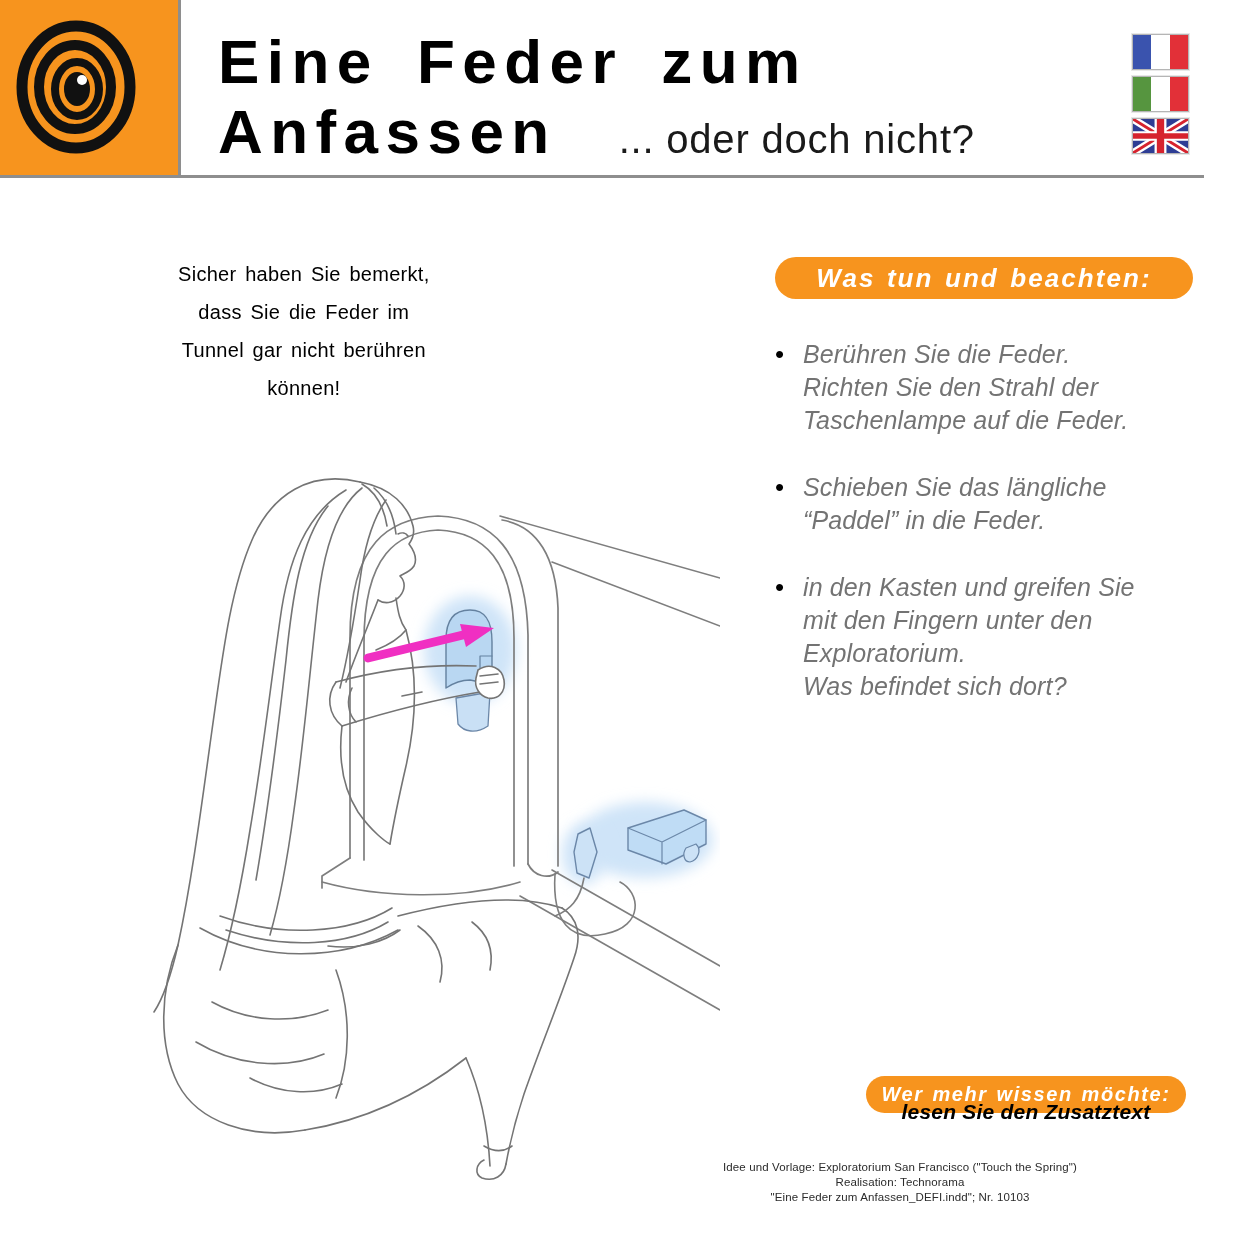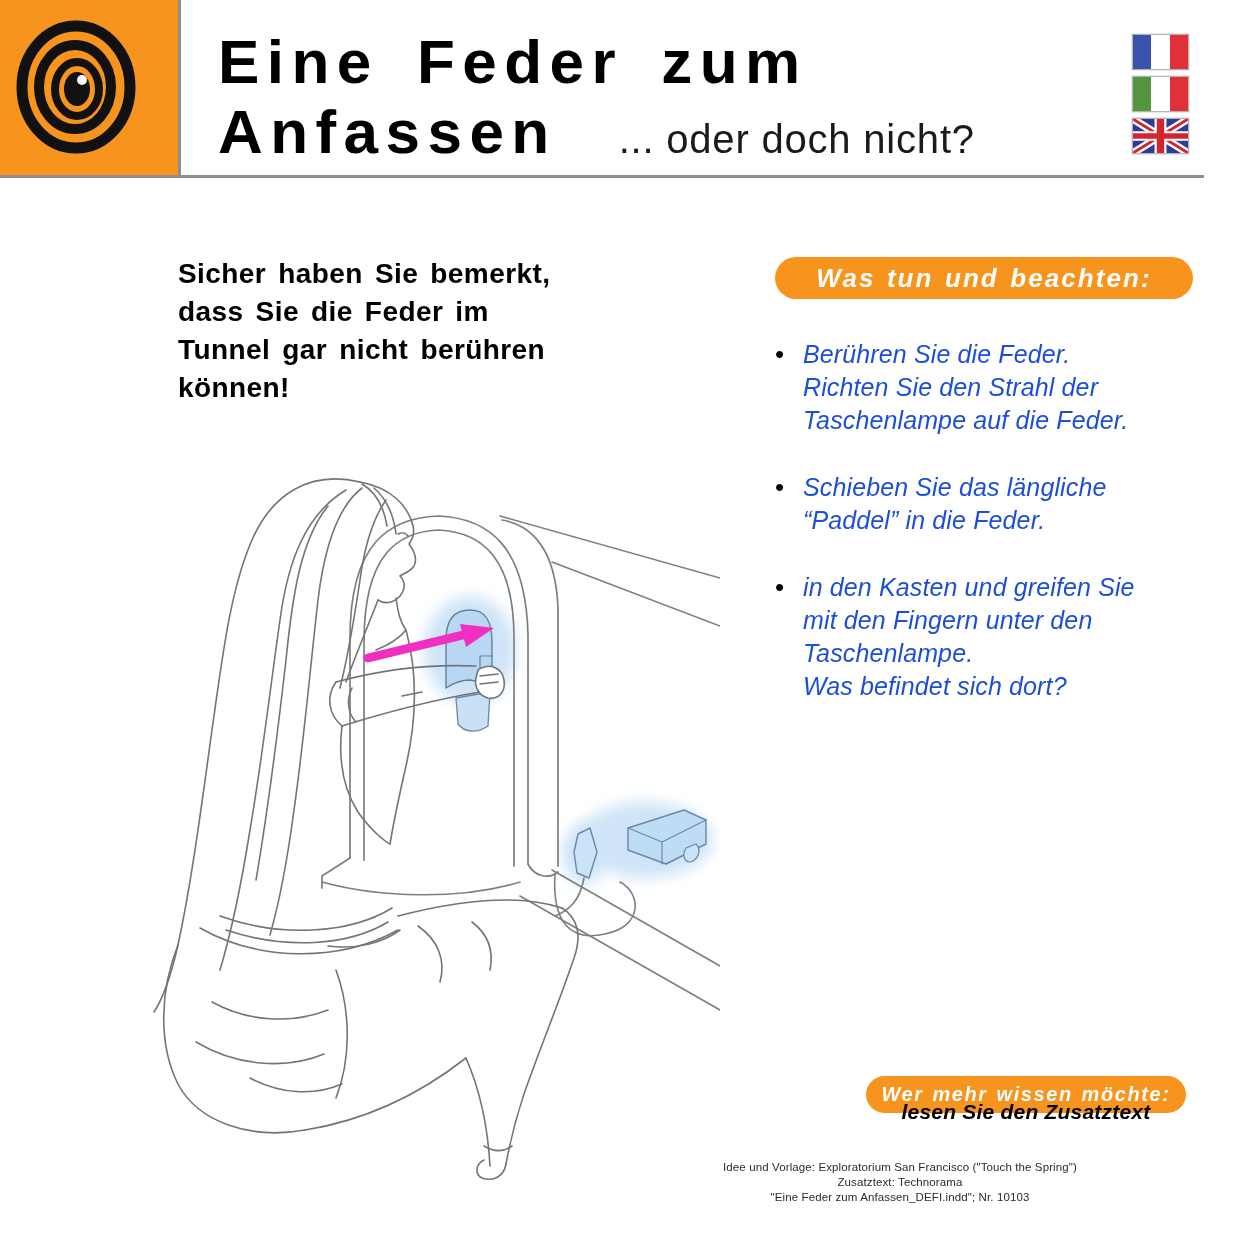--- a/index.html
+++ b/index.html
@@ -18,35 +18,35 @@
   .title-l2{font-size:62px;font-weight:bold;letter-spacing:0.12em;}
   .subtitle{font-size:40px;font-weight:normal;letter-spacing:0.02em;margin-left:62px;color:#1a1a1a;}
 
   .flags{position:absolute;left:1132px;top:34px;width:57px;}
   .flag{width:57px;height:36px;border:1px solid #b5b5b5;box-sizing:border-box;margin-bottom:6px;
         display:flex;box-shadow:0 0 0 1px #e8e8e8;}
   .flag .b{flex:1;}
   .flag svg{display:block;width:100%;height:100%;}
 
   
-  .intro{position:absolute;left:178px;top:255px;font-size:28px;font-weight:bold;
-         line-height:38px;letter-spacing:0.015em;word-spacing:0.14em;}
+  .intro{position:absolute;left:178px;top:255px;font-size:20px;font-weight:normal;
+         line-height:38px;letter-spacing:0.015em;word-spacing:0.14em;text-align:center;}
   .intro span{display:block;}
 
   .illustration{position:absolute;left:100px;top:430px;width:620px;height:760px;}
 
   
   .badge{background:#F7941E;color:#ffffff;font-weight:bold;font-style:italic;
          display:flex;align-items:center;justify-content:center;}
   .badge-large{position:absolute;left:775px;top:257px;width:418px;height:42px;border-radius:21px;
          font-size:26px;letter-spacing:0.08em;word-spacing:0.08em;}
   .bullets{position:absolute;left:775px;top:338px;width:430px;}
   .bullet{display:flex;margin-bottom:34px;}
   .bullet .dot{width:28px;font-size:26px;line-height:33px;flex:none;}
-  .bullet .bl{font-size:25px;font-style:italic;line-height:33px;letter-spacing:0.005em;color:#1d4ed8;}
+  .bullet .bl{font-size:25px;font-style:italic;line-height:33px;letter-spacing:0.005em;color:#737373;}
   .bullet .bl span{display:block;}
 
   .badge-small{position:absolute;left:866px;top:1076px;width:320px;height:37px;border-radius:19px;
          font-size:20px;letter-spacing:0.08em;word-spacing:0.08em;}
   .more-text{position:absolute;left:866px;top:1100px;width:320px;text-align:center;
          font-size:21px;font-weight:bold;font-style:italic;letter-spacing:0.01em;}
 
   .credits{position:absolute;right:54px;top:1160px;width:500px;text-align:center;
          font-size:11.5px;line-height:15px;color:#2b2b2b;letter-spacing:0.01em;}
   .credits span{display:block;}
@@ -222,28 +222,28 @@
       <span class="bl">
         <span>Schieben Sie das längliche</span>
         <span>“Paddel” in die Feder.</span>
       </span>
     </div>
     <div class="bullet">
       <span class="dot">•</span>
       <span class="bl">
         <span>in den Kasten und greifen Sie</span>
         <span>mit den Fingern unter den</span>
-        <span>Taschenlampe.</span>
+        <span>Exploratorium.</span>
         <span>Was befindet sich dort?</span>
       </span>
     </div>
   </div>
 
   <div class="badge badge-small">Wer mehr wissen möchte:</div>
   <div class="more-text">lesen Sie den Zusatztext</div>
 
   <div class="credits">
     <span>Idee und Vorlage: Exploratorium San Francisco ("Touch the Spring")</span>
-    <span>Zusatztext: Technorama</span>
+    <span>Realisation: Technorama</span>
     <span>"Eine Feder zum Anfassen_DEFI.indd"; Nr. 10103</span>
   </div>
 
 </div>
 
 </body></html>

